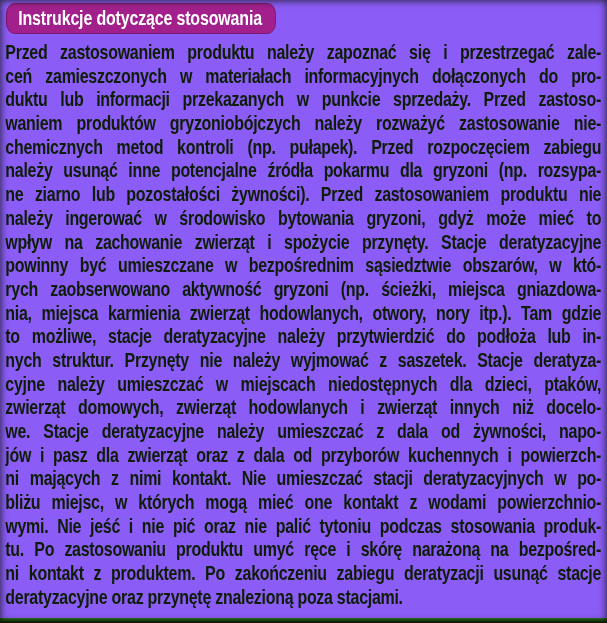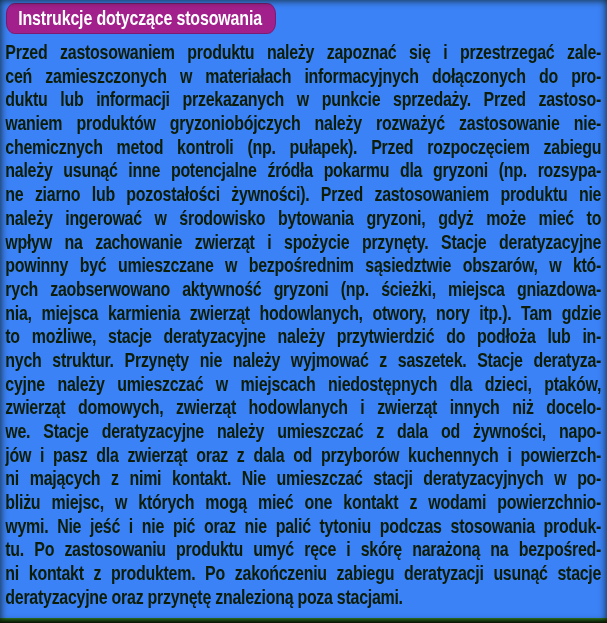--- a/index.html
+++ b/index.html
@@ -10,21 +10,21 @@
     width: 607px;
     height: 623px;
     overflow: hidden;
     background: #49c43c;
     font-family: "Liberation Sans", sans-serif;
     position: relative;
   }
   .page {
     position: absolute;
     inset: 0;
-    background: #3b82f6;
+    background: #8b5cf6;
     overflow: hidden;
   }
   
   .edge-vignette {
     position: absolute;
     inset: 0;
     pointer-events: none;
     box-shadow: inset 0 0 7px 1px rgba(8, 20, 4, 0.75);
     z-index: 5;
   }

